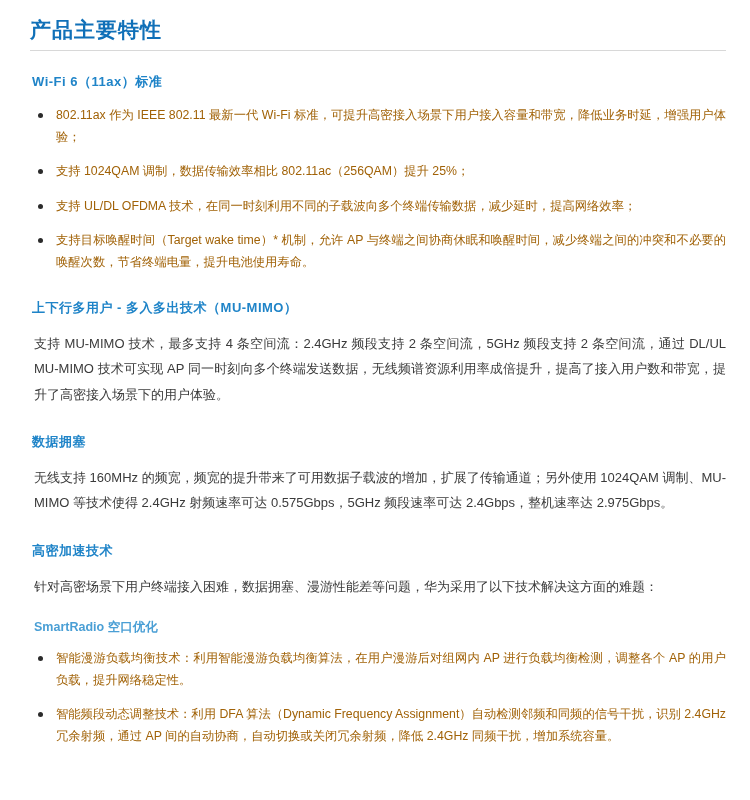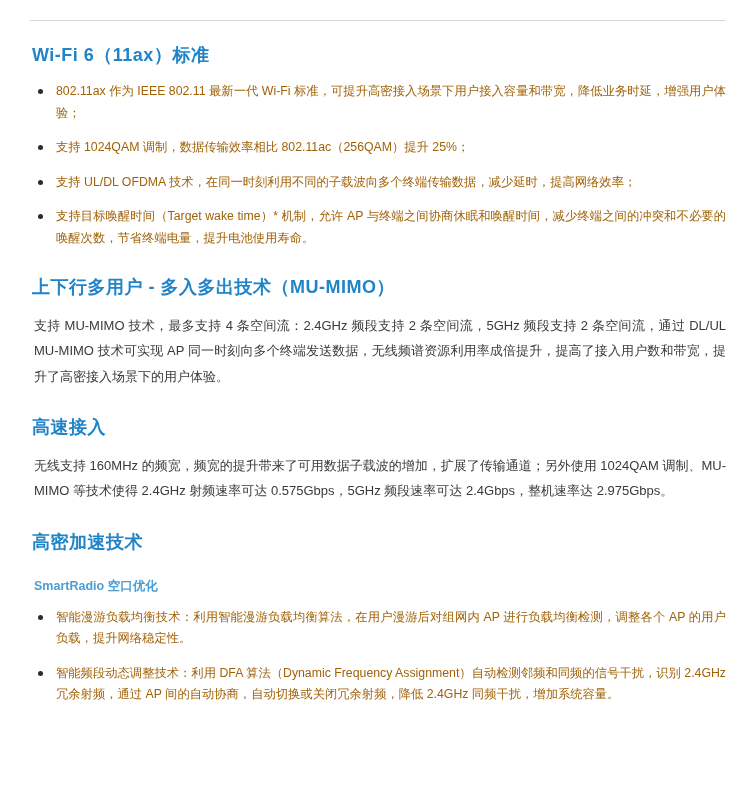--- a/index.html
+++ b/index.html
@@ -28,21 +28,21 @@
   .title-rule {
     border: 0;
     border-top: 1px solid #d8d8d8;
     margin: 6px 0 22px 0;
   }
   .section {
     margin-bottom: 26px;
   }
   .section-heading {
     color: #1f84c8;
-    font-size: 18px;
+    font-size: 13px;
     font-weight: bold;
     letter-spacing: 0.5px;
     margin: 0 0 14px 2px;
   }
   .sub-heading {
     color: #4a9fd5;
     font-size: 12.5px;
     font-weight: bold;
     margin: 4px 0 12px 4px;
   }
@@ -77,44 +77,46 @@
     margin: 0 0 10px 4px;
     text-align: justify;
   }
   .spacer-sm { height: 6px; }
 </style>
 </head>
 <body>
 
 <div class="page">
 
+  <h1 class="page-title">产品主要特性</h1>
   <hr class="title-rule">
 
   <div class="section">
     <h2 class="section-heading">Wi-Fi 6（11ax）标准</h2>
     <ul class="bullets">
       <li>802.11ax 作为 IEEE 802.11 最新一代 Wi-Fi 标准，可提升高密接入场景下用户接入容量和带宽，降低业务时延，增强用户体验；</li>
       <li>支持 1024QAM 调制，数据传输效率相比 802.11ac（256QAM）提升 25%；</li>
       <li>支持 UL/DL OFDMA 技术，在同一时刻利用不同的子载波向多个终端传输数据，减少延时，提高网络效率；</li>
       <li>支持目标唤醒时间（Target wake time）* 机制，允许 AP 与终端之间协商休眠和唤醒时间，减少终端之间的冲突和不必要的唤醒次数，节省终端电量，提升电池使用寿命。</li>
     </ul>
   </div>
 
   <div class="section">
     <h2 class="section-heading">上下行多用户 - 多入多出技术（MU-MIMO）</h2>
     <p class="para">支持 MU-MIMO 技术，最多支持 4 条空间流：2.4GHz 频段支持 2 条空间流，5GHz 频段支持 2 条空间流，通过 DL/UL MU-MIMO 技术可实现 AP 同一时刻向多个终端发送数据，无线频谱资源利用率成倍提升，提高了接入用户数和带宽，提升了高密接入场景下的用户体验。</p>
   </div>
 
   <div class="section">
-    <h2 class="section-heading">高速接入</h2>
+    <h2 class="section-heading">数据拥塞</h2>
     <p class="para">无线支持 160MHz 的频宽，频宽的提升带来了可用数据子载波的增加，扩展了传输通道；另外使用 1024QAM 调制、MU-MIMO 等技术使得 2.4GHz 射频速率可达 0.575Gbps，5GHz 频段速率可达 2.4Gbps，整机速率达 2.975Gbps。</p>
   </div>
 
   <div class="section">
     <h2 class="section-heading">高密加速技术</h2>
+    <p class="para">针对高密场景下用户终端接入困难，数据拥塞、漫游性能差等问题，华为采用了以下技术解决这方面的难题：</p>
     <div class="spacer-sm"></div>
     <h3 class="sub-heading">SmartRadio 空口优化</h3>
     <ul class="bullets">
       <li>智能漫游负载均衡技术：利用智能漫游负载均衡算法，在用户漫游后对组网内 AP 进行负载均衡检测，调整各个 AP 的用户负载，提升网络稳定性。</li>
       <li>智能频段动态调整技术：利用 DFA 算法（Dynamic Frequency Assignment）自动检测邻频和同频的信号干扰，识别 2.4GHz 冗余射频，通过 AP 间的自动协商，自动切换或关闭冗余射频，降低 2.4GHz 同频干扰，增加系统容量。</li>
 
     </ul>
   </div>
 
 </div>

